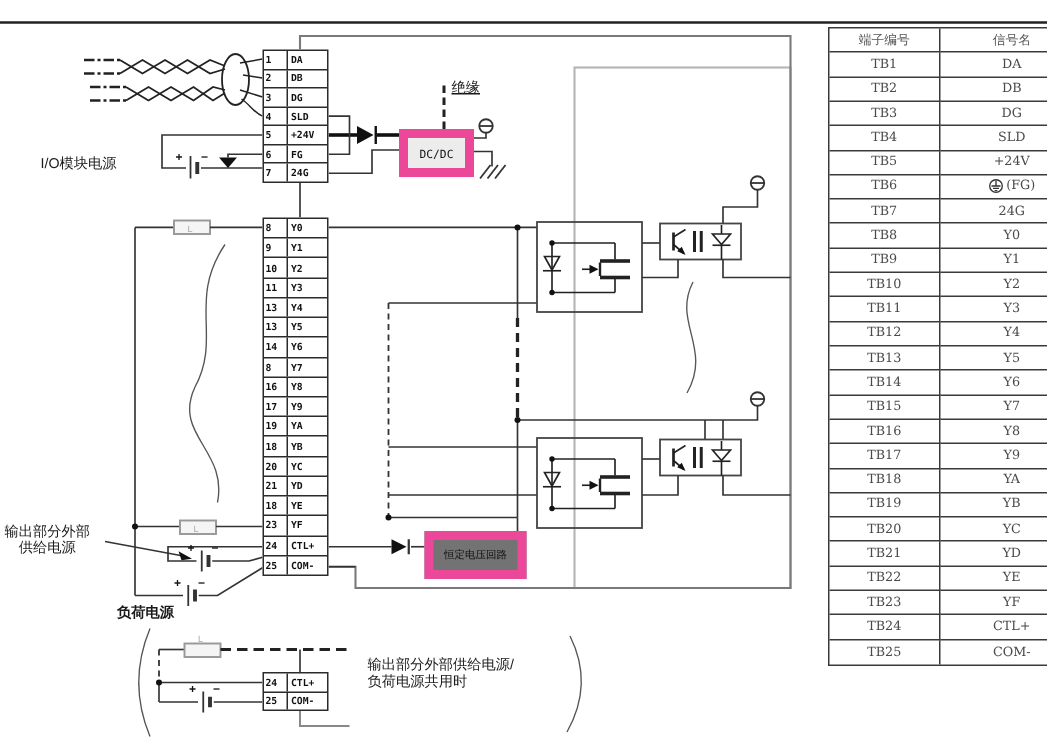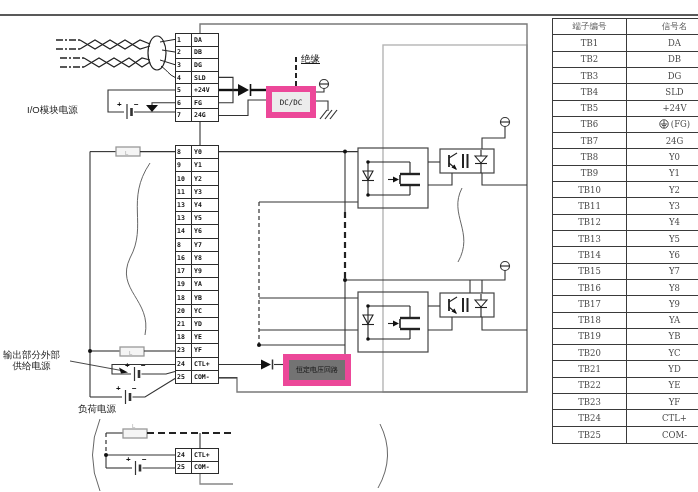--- a/index.html
+++ b/index.html
@@ -274,21 +274,25 @@
 
   <div class="cbox" style="left:266px;top:86px;width:38px;height:20px;">DC/DC</div>
   <div class="cbox white" style="left:283px;top:354px;width:56px;height:20px;">恒定电压回路</div>
 
   <div class="lbl" style="left:27px;top:104px;">I/O模块电源</div>
   <div class="lbl" style="left:301px;top:53px;text-decoration:underline;">绝缘</div>
   <div class="lbl" style="left:3px;top:349px;text-align:center;">
     <div>输出部分外部</div>
     <div>供给电源</div>
   </div>
-  <div class="lbl" style="left:78px;top:403px;">负荷电源</div>
+  <div class="lbl" style="left:78px;top:403px;font-weight:bold;">负荷电源</div>
+  <div class="lbl" style="left:245px;top:438px;">
+    <div>输出部分外部供给电源/</div>
+    <div>负荷电源共用时</div>
+  </div>
 
   <div class="tblock" style="left:175px;top:33px;width:44px;height:89px;">
       <div class="tb-row">
         <span class="tb-num">1</span>
         <span class="tb-label">DA</span>
       </div>
       <div class="tb-row">
         <span class="tb-num">2</span>
         <span class="tb-label">DB</span>
       </div>

